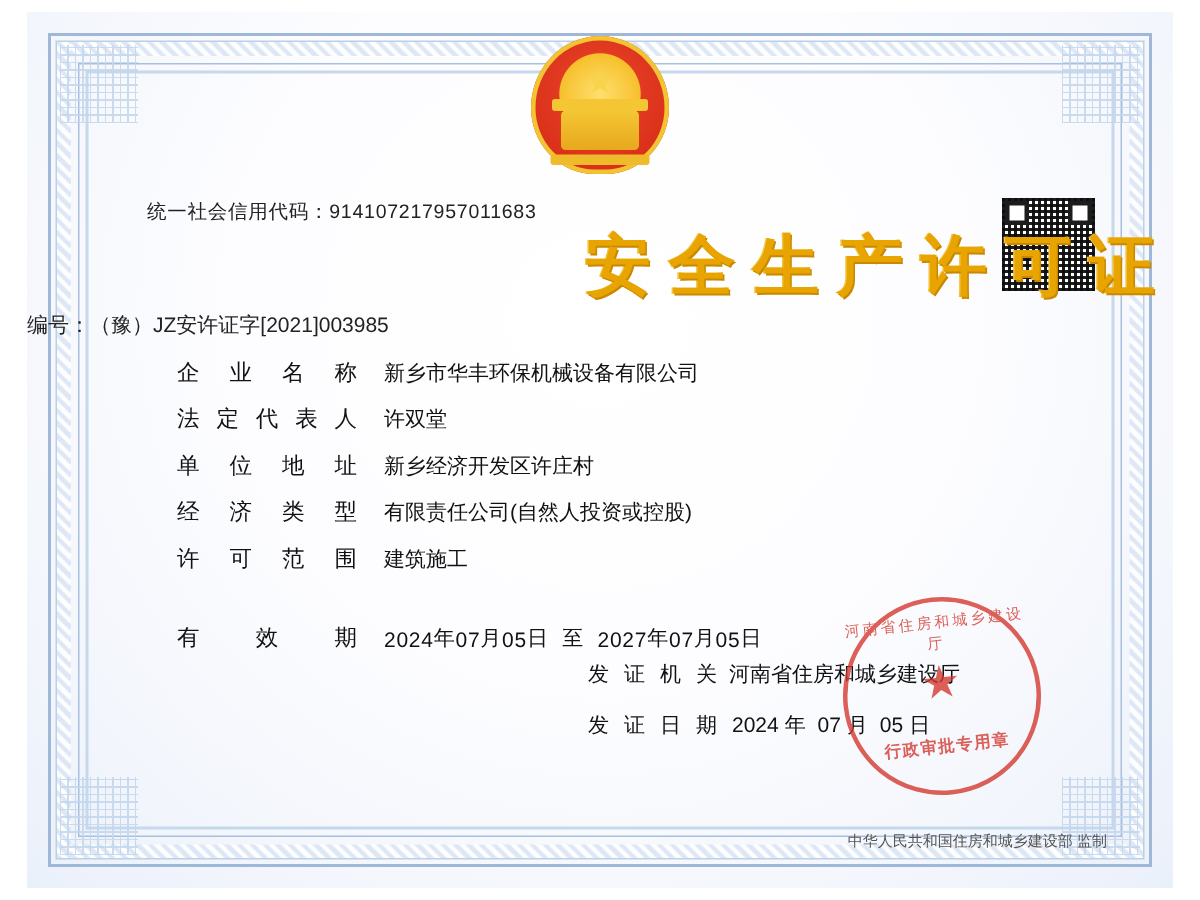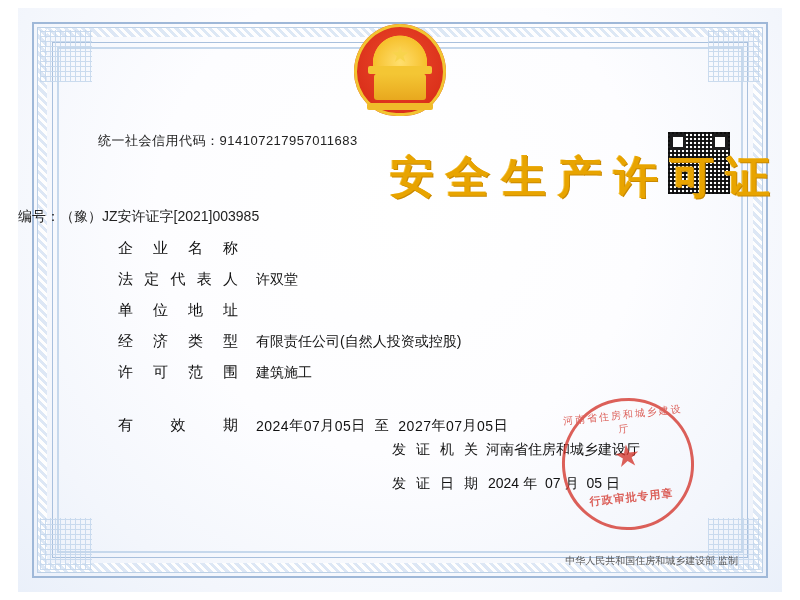--- a/index.html
+++ b/index.html
@@ -212,40 +212,42 @@
 
     <div class="rows">
 
       <div class="row">
         <div class="label">
             <span>企</span>
             <span>业</span>
             <span>名</span>
             <span>称</span>
           </div>
+        <div class="value">新乡市华丰环保机械设备有限公司</div>
       </div>
 
       <div class="row">
         <div class="label">
             <span>法</span>
             <span>定</span>
             <span>代</span>
             <span>表</span>
             <span>人</span>
           </div>
         <div class="value">许双堂</div>
       </div>
 
       <div class="row">
         <div class="label">
             <span>单</span>
             <span>位</span>
             <span>地</span>
             <span>址</span>
           </div>
+        <div class="value">新乡经济开发区许庄村</div>
       </div>
 
       <div class="row">
         <div class="label">
             <span>经</span>
             <span>济</span>
             <span>类</span>
             <span>型</span>
           </div>
         <div class="value">有限责任公司(自然人投资或控股)</div>

